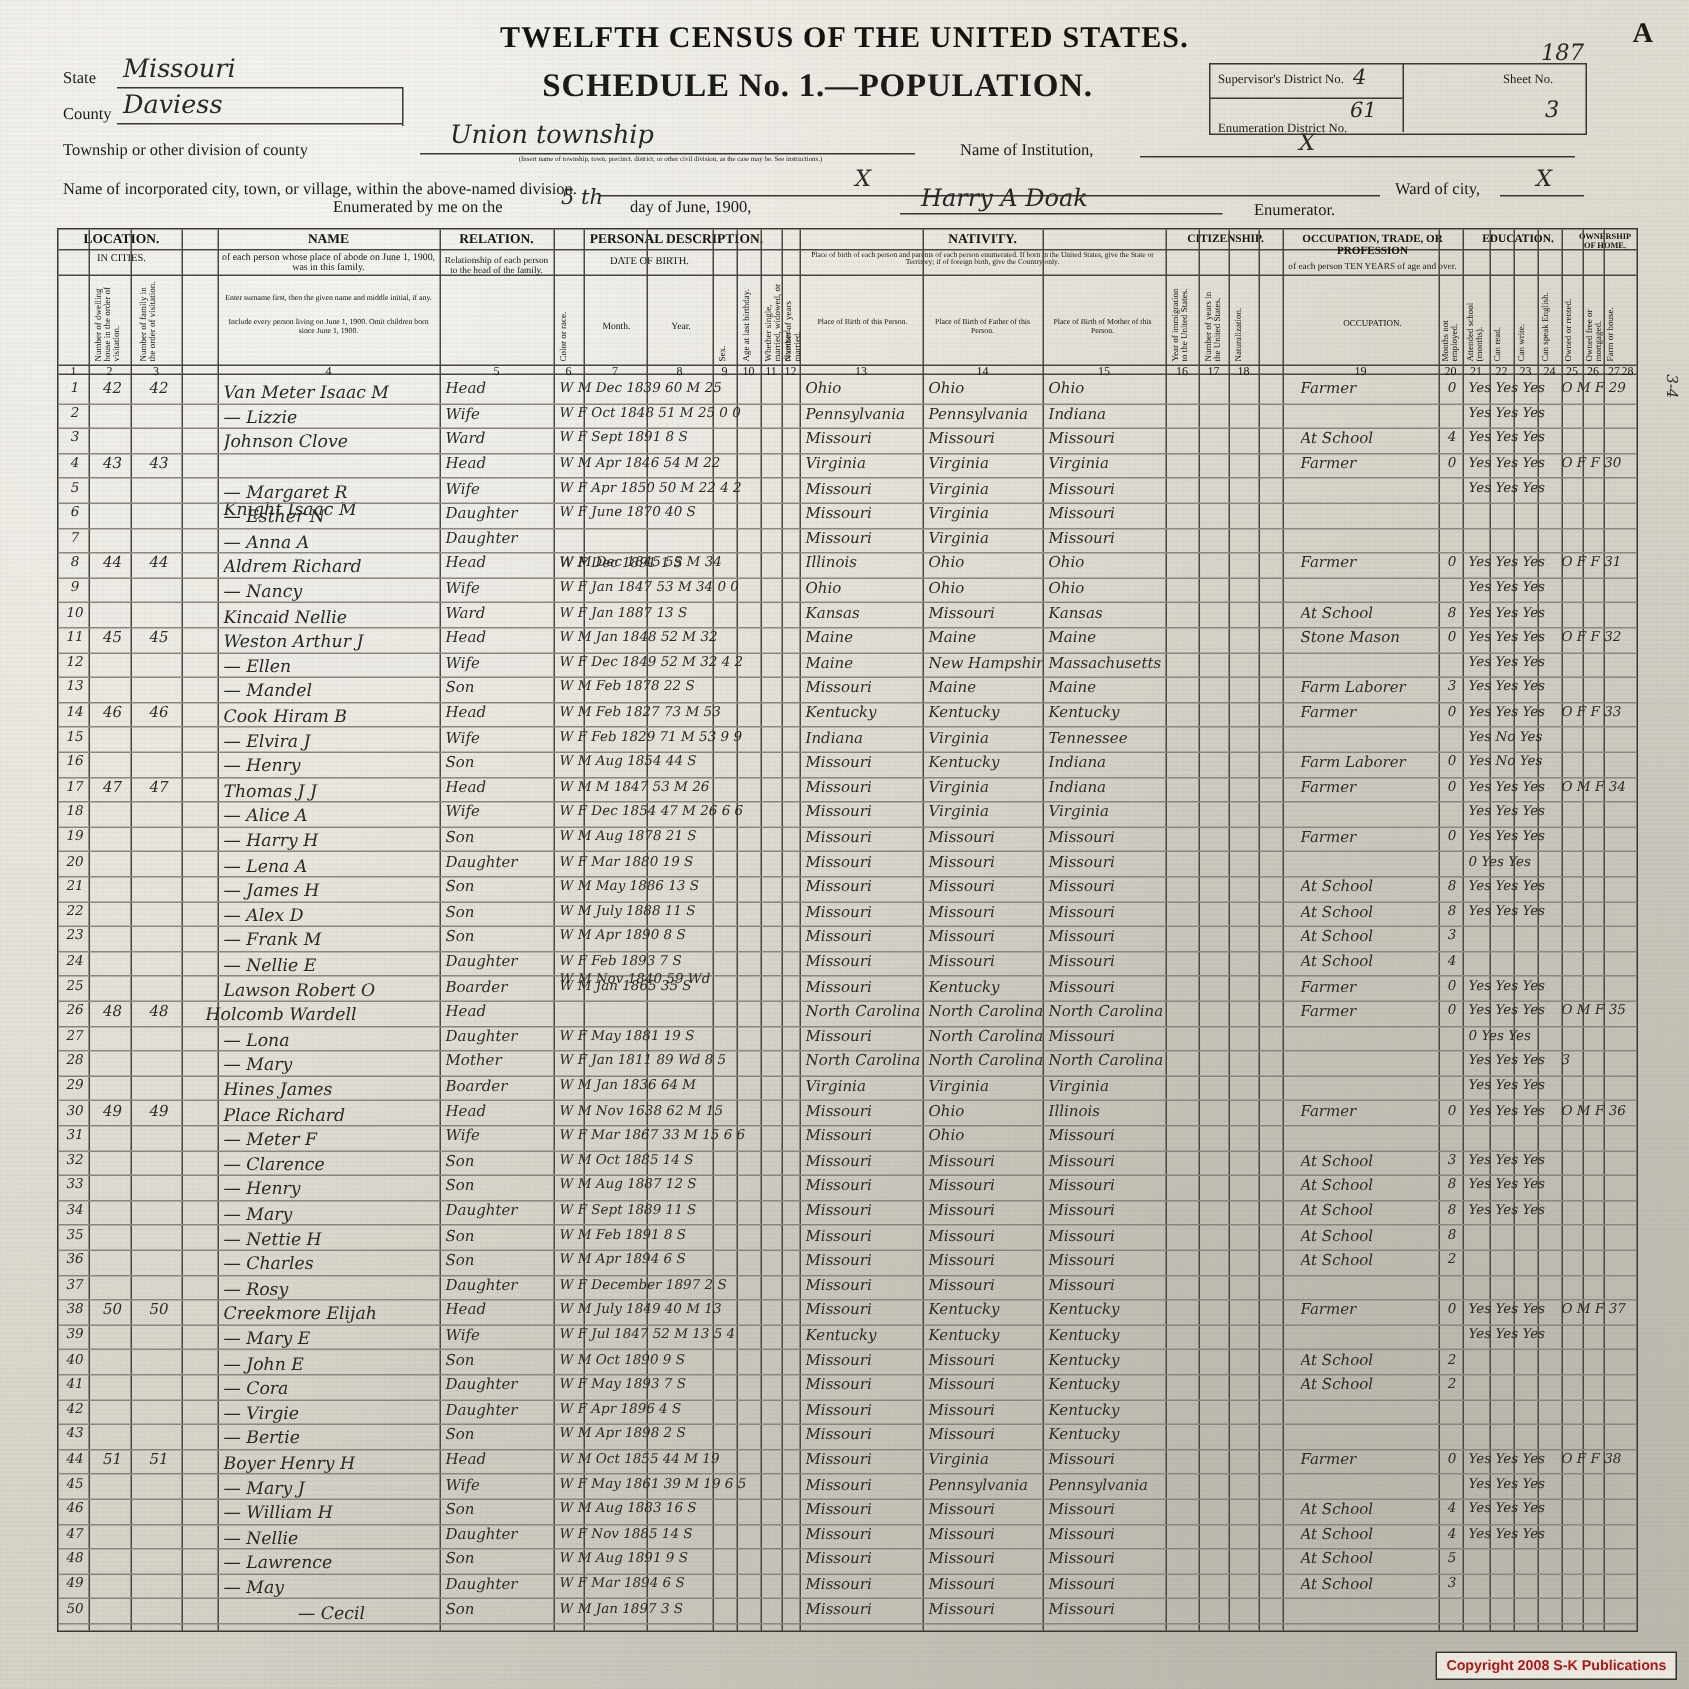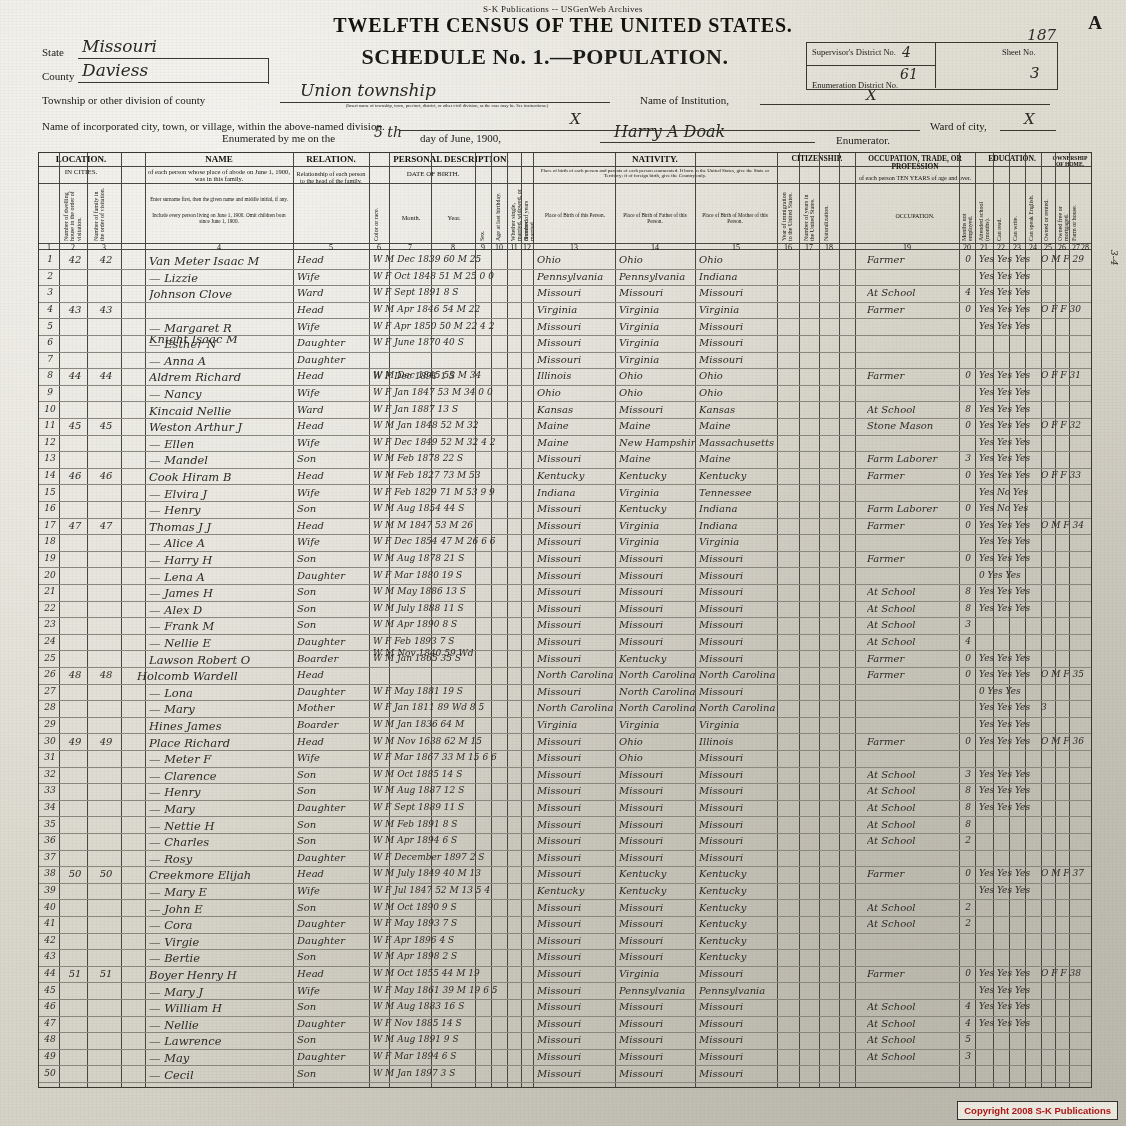--- a/index.html
+++ b/index.html
@@ -51,21 +51,20 @@
 
   .copyright{position:absolute;right:8px;bottom:6px;background:#e8e6dd;border:1px solid #333;
     color:#b01818;font-size:9.5px;font-weight:700;padding:3px 6px;font-family:"Liberation Sans",sans-serif;}
   .sidemark{position:absolute;right:4px;top:252px;font-size:10px;font-family:"DejaVu Serif",serif;font-style:italic;transform:rotate(90deg);}
 </style>
 </head>
 <body>
 
 <div id="sheet">
 
-  <div class="credit pr">S-K Publications -- USGenWeb Archives</div>
   <div class="maintitle pr">TWELFTH CENSUS OF THE UNITED STATES.</div>
   <div class="schedule pr">SCHEDULE No. 1.—POPULATION.</div>
   <div class="letterA pr">A</div>
   <div class="num187 hand">187</div>
 
   <div class="lbl pr" style="left:42px;top:46px;">State</div>
   <div class="hw" style="left:82px;top:36px;font-size:17px;">Missouri</div>
   <div class="rule" style="left:78px;top:58px;width:190px;"></div>
   <div class="lbl pr" style="left:42px;top:70px;">County</div>
   <div class="hw" style="left:82px;top:60px;font-size:17px;">Daviess</div>
@@ -907,21 +906,21 @@
         <div class="cell s" style="left: 580px; top: 898px; width: 76px; overflow: hidden;">Missouri</div>
         <div class="cell s" style="left: 660px; top: 898px; width: 78px; overflow: hidden;">Missouri</div>
         <div class="cell s" style="left: 828px; top: 898px; width: 90px; overflow: hidden;">At School</div>
         <div class="cell xs" style="left: 922px; top: 898px; width: 14px; overflow: hidden; text-align: center;">3</div>
         <div class="cell xs" style="left: 940px; top: 898px; width: 60px; overflow: hidden;"></div>
         <div class="cell xs" style="left: 1002px; top: 898px; width: 48px; overflow: hidden;"></div>
         <div class="hrow" style="top: 929px;"></div>
         <div class="cell xs" style="left: 2px; top: 914.6px; width: 18px; overflow: hidden; text-align: center;">50</div>
         <div class="cell s" style="left: 24px; top: 914.6px; width: 24px; overflow: hidden; text-align: center;"></div>
         <div class="cell s" style="left: 54px; top: 914.6px; width: 26px; overflow: hidden; text-align: center;"></div>
-        <div class="cell " style="left: 110px; top: 914.6px; width: 144px; overflow: hidden;">— Cecil</div>
+        <div class="cell " style="left: 110px; top: 914.6px; width: 144px; overflow: hidden; text-align: center;">— Cecil</div>
         <div class="cell s" style="left: 258px; top: 914.6px; width: 70px; overflow: hidden;">Son</div>
         <div class="cell xs" style="left: 334px; top: 914.6px; width: 160px; overflow: hidden;">W M Jan 1897 3 S</div>
         <div class="cell s" style="left: 498px; top: 914.6px; width: 78px; overflow: hidden;">Missouri</div>
         <div class="cell s" style="left: 580px; top: 914.6px; width: 76px; overflow: hidden;">Missouri</div>
         <div class="cell s" style="left: 660px; top: 914.6px; width: 78px; overflow: hidden;">Missouri</div>
         <div class="cell s" style="left: 828px; top: 914.6px; width: 90px; overflow: hidden;"></div>
         <div class="cell xs" style="left: 922px; top: 914.6px; width: 14px; overflow: hidden; text-align: center;"></div>
         <div class="cell xs" style="left: 940px; top: 914.6px; width: 60px; overflow: hidden;"></div>
         <div class="cell xs" style="left: 1002px; top: 914.6px; width: 48px; overflow: hidden;"></div>
       </div>

